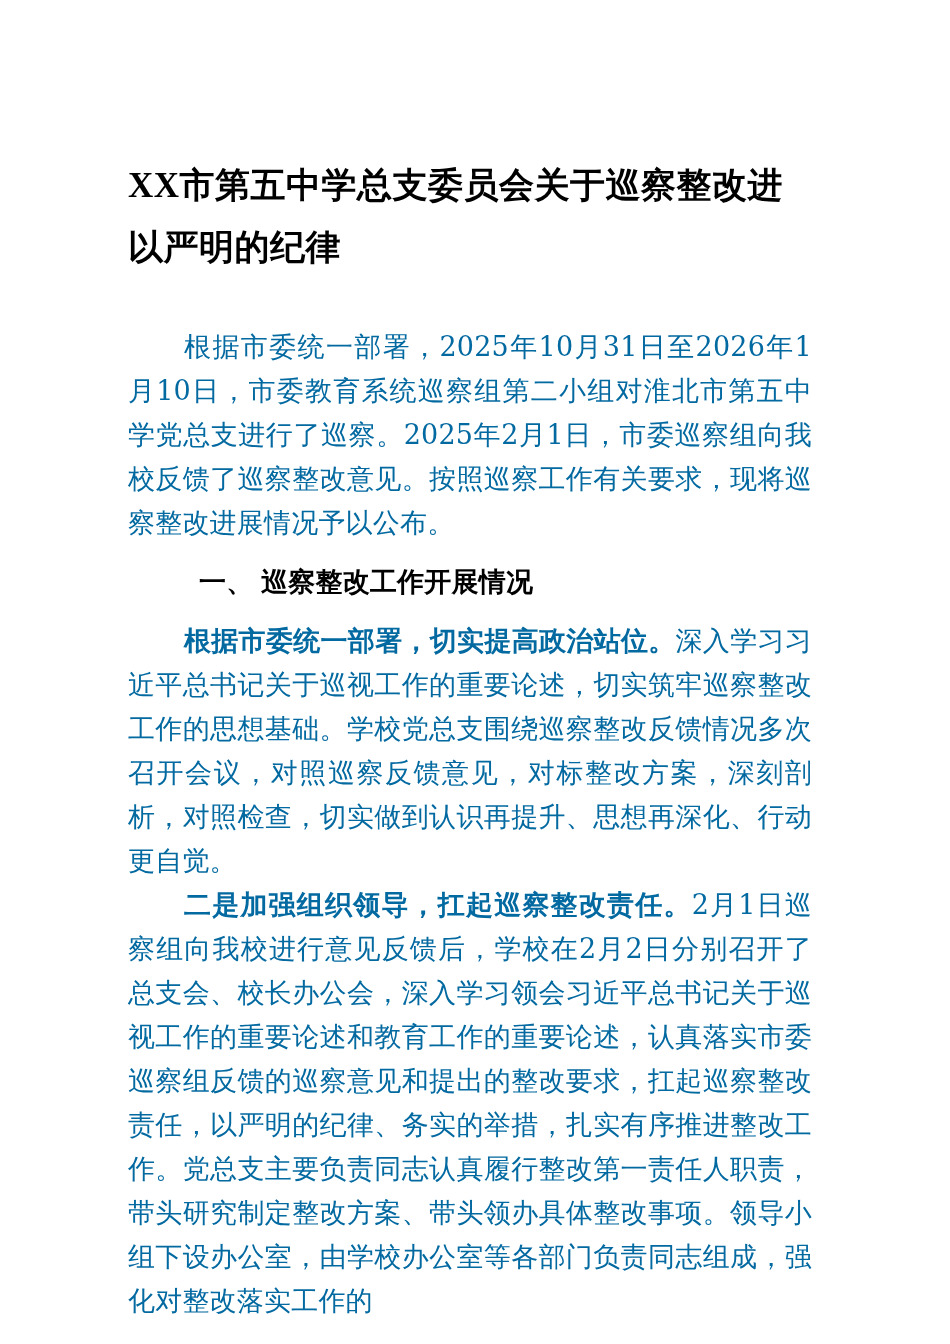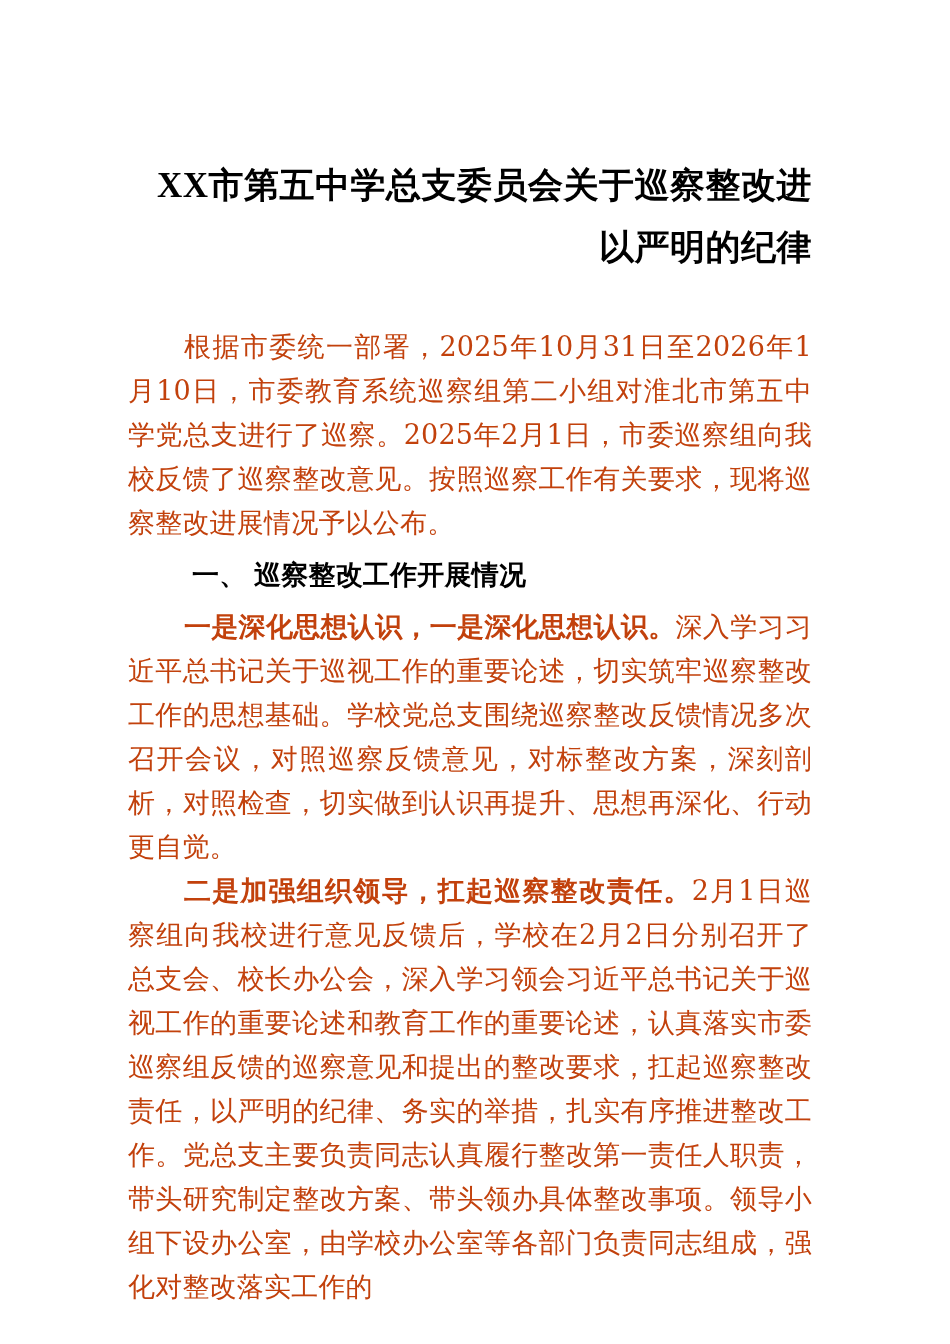--- a/index.html
+++ b/index.html
@@ -31,46 +31,46 @@
   }
 
   
   .doc-title {
     margin: 0;
     padding: 0;
     font-family: "Liberation Serif", "DejaVu Serif", serif;
     font-weight: bold;
     font-size: 35px;
     line-height: 62px;
-    text-align: right;
+    text-align: left;
     letter-spacing: 0.5px;
     color: #000000;
     padding-top: 155px;
   }
 
   
   .body-block {
     margin-top: 46px;
   }
 
   p.para {
     margin: 0;
     padding: 0;
     font-family: "DejaVu Serif", "Liberation Serif", serif;
     font-size: 27px;
     line-height: 44px;
     text-align: justify;
     text-justify: inter-ideograph;
     text-indent: 56px;
-    color: #c2410c;
+    color: #0369a1;
     letter-spacing: 0.2px;
   }
 
   p.section-heading {
-    margin: 8px;
+    margin: 15px;
     padding: 0;
     font-family: "Liberation Sans", "DejaVu Sans", sans-serif;
     font-weight: bold;
     font-size: 27px;
     line-height: 44px;
     text-indent: 56px;
     color: #000000;
     letter-spacing: 0.2px;
   }
 
@@ -95,19 +95,19 @@
     <div class="body-block">
 
       <p class="para">
         <span>根据市委统一部署，2025年10月31日至2026年1月10日，市委教育系统巡察组第二小组对淮北市第五中学党总支进行了巡察。2025年2月1日，市委巡察组向我校反馈了巡察整改意见。按照巡察工作有关要求，现将巡察整改进展情况予以公布。</span>
       </p>
 
       <p class="section-heading">
         <span>一、 巡察整改工作开展情况</span>
       </p>
 
-      <p class="para"><span class="lead">一是深化思想认识，一是深化思想认识。</span><span>深入学习习近平总书记关于巡视工作的重要论述，切实筑牢巡察整改工作的思想基础。学校党总支围绕巡察整改反馈情况多次召开会议，对照巡察反馈意见，对标整改方案，深刻剖析，对照检查，切实做到认识再提升、思想再深化、行动更自觉。</span></p>
+      <p class="para"><span class="lead">根据市委统一部署，切实提高政治站位。</span><span>深入学习习近平总书记关于巡视工作的重要论述，切实筑牢巡察整改工作的思想基础。学校党总支围绕巡察整改反馈情况多次召开会议，对照巡察反馈意见，对标整改方案，深刻剖析，对照检查，切实做到认识再提升、思想再深化、行动更自觉。</span></p>
 
       <p class="para"><span class="lead">二是加强组织领导，扛起巡察整改责任。</span><span>2月1日巡察组向我校进行意见反馈后，学校在2月2日分别召开了总支会、校长办公会，深入学习领会习近平总书记关于巡视工作的重要论述和教育工作的重要论述，认真落实市委巡察组反馈的巡察意见和提出的整改要求，扛起巡察整改责任，以严明的纪律、务实的举措，扎实有序推进整改工作。党总支主要负责同志认真履行整改第一责任人职责，带头研究制定整改方案、带头领办具体整改事项。领导小组下设办公室，由学校办公室等各部门负责同志组成，强化对整改落实工作的</span></p>
 
     </div>
   </div>
 </div>
 
 </body></html>

